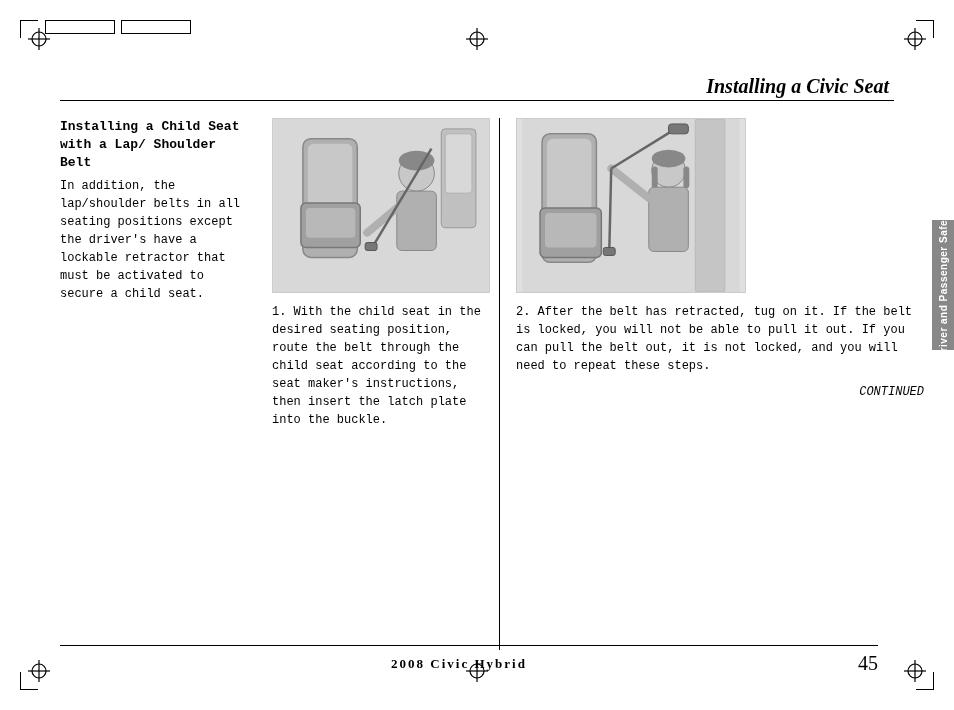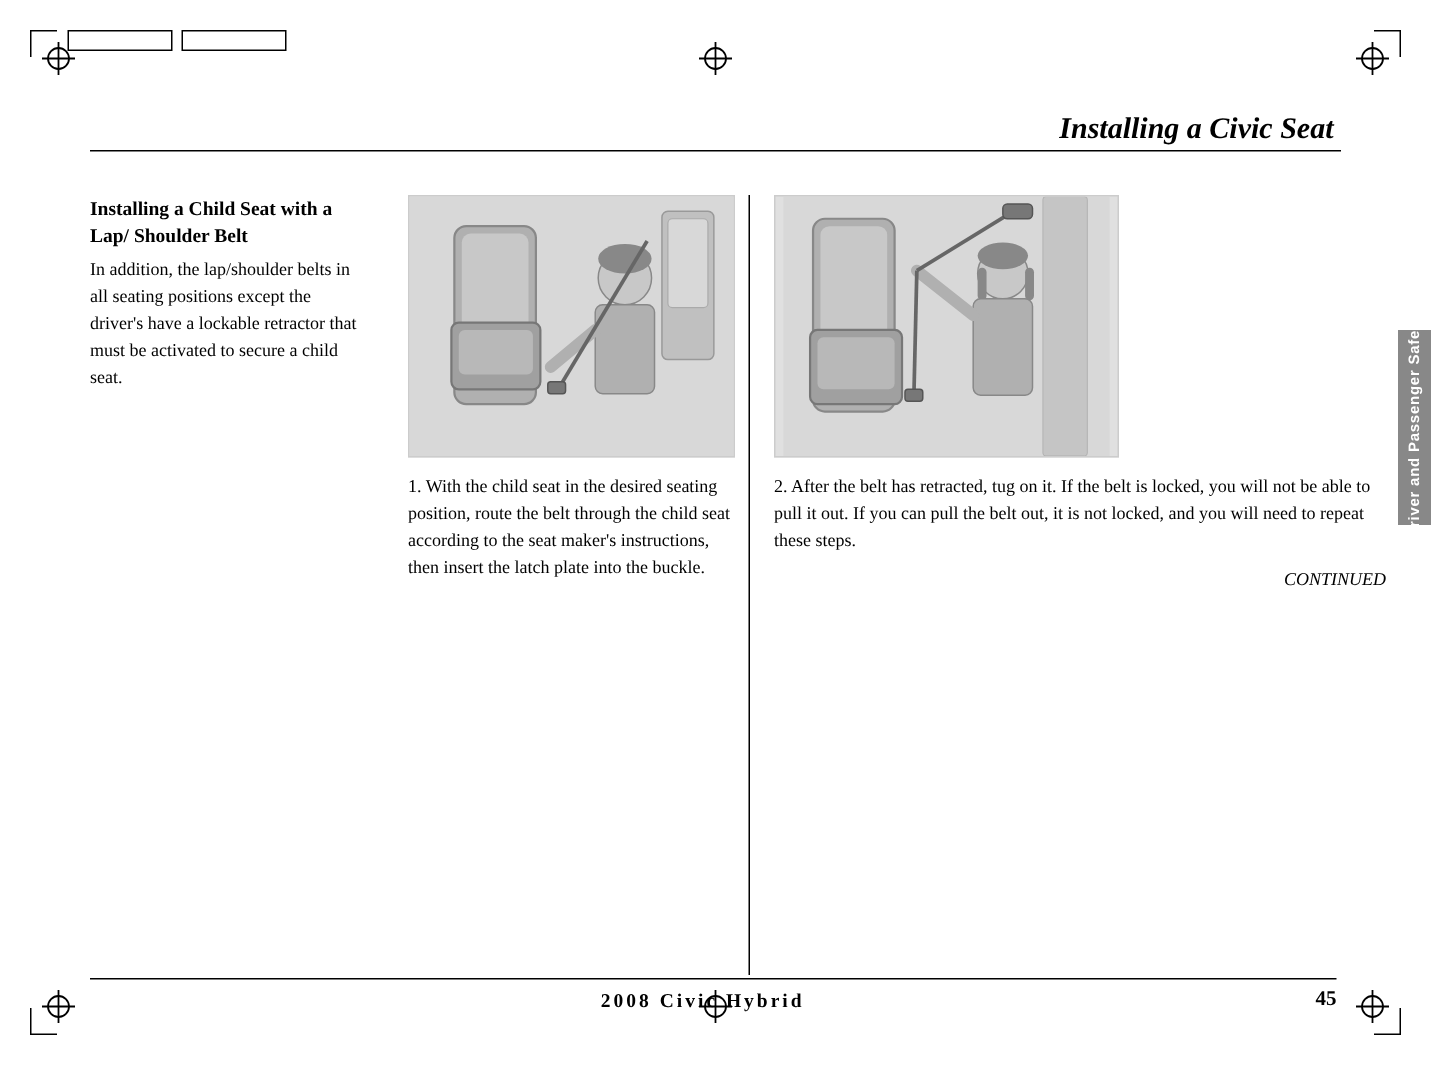--- a/index.html
+++ b/index.html
@@ -109,21 +109,22 @@
       bottom: 60px;
       display: flex;
       flex-direction: column;
     }
 
     
     .columns {
       display: flex;
       gap: 0;
       flex: 1;
-      margin-top: 20px;
+      margin-top: 8px;
+      font-family: Liberation Mono, monospace;
     }
 
     .col-left {
       width: 200px;
       flex-shrink: 0;
       padding-right: 16px;
     }
 
     .col-mid {
       width: 240px;
@@ -179,31 +180,31 @@
       font-size: 12px;
       text-align: right;
       margin-top: 6px;
     }
 
     
     .footer {
       position: absolute;
       bottom: 35px;
       left: 60px;
-      right: 63px;
+      right: 76px;
       display: flex;
       justify-content: space-between;
       align-items: center;
       border-top: 1px solid #000;
       padding-top: 6px;
     }
 
     .footer-left { font-size: 13px; font-weight: bold; }
     .footer-center { font-size: 13px; font-weight: bold; letter-spacing: 2px; }
-    .footer-right { font-size: 14px; font-weight: bold; }
+    .footer-right { font-size: 20px; font-weight: normal; }
 
     
   </style>
 </head>
 <body>
 
 <div class="corner-mark tl"></div>
 <div class="corner-mark tr"></div>
 <div class="corner-mark bl"></div>
 <div class="corner-mark br"></div>

